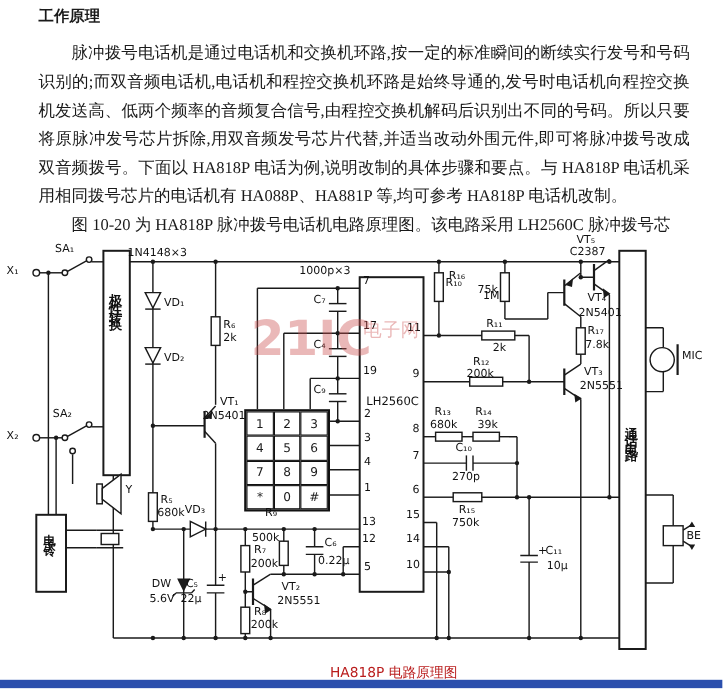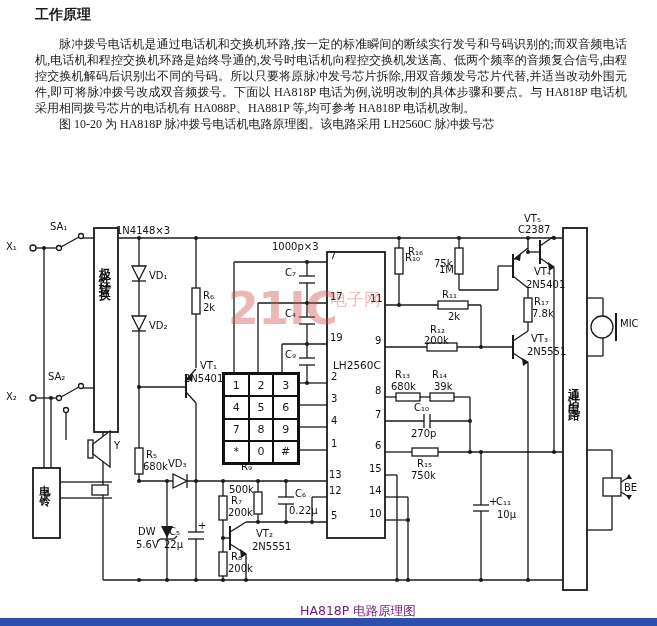--- a/index.html
+++ b/index.html
@@ -1,42 +1,42 @@
 <!DOCTYPE html>
 <html><head>
 <meta charset="utf-8">
 <style>
   html,body{margin:0;padding:0;background:#ffffff;}
   #page{position:relative;width:657px;height:626px;background:#fff;overflow:hidden;
         font-family:"Liberation Serif","DejaVu Serif",serif;color:#1a1a1a;}
   
   #hdr{position:absolute;left:35px;top:6px;width:592px;}
   #hdr h1{font-size:14px;margin:0 0 12px 0;font-weight:bold;font-family:"DejaVu Sans",sans-serif;}
-  #hdr p{font-size:12px;line-height:16px;margin:0;text-align:justify;text-indent:2em;}
+  #hdr p{font-size:15px;line-height:26px;margin:0;text-align:justify;text-indent:2em;}
   
   .sl{position:absolute;font-family:"DejaVu Sans",sans-serif;font-size:10px;line-height:11px;
       white-space:nowrap;color:#111;}
   .pin{font-size:10px;}
   .vtxt{position:absolute;writing-mode:vertical-rl;text-orientation:upright;
         font-family:"DejaVu Sans",sans-serif;font-size:12px;letter-spacing:7px;color:#111;font-weight:bold;}
   
   #keypad{position:absolute;left:222px;top:372px;width:74px;height:89px;border:2px solid #111;
           display:grid;grid-template-columns:repeat(3,1fr);grid-template-rows:repeat(4,1fr);background:#fff;}
   #keypad span{border:1px solid #111;display:flex;align-items:center;justify-content:center;
           font-family:"DejaVu Sans",sans-serif;font-size:11px;}
   
   svg{position:absolute;left:0;top:0;}
   .w{stroke:#1a1a1a;stroke-width:1.3;fill:none;}
   .w2{stroke:#1a1a1a;stroke-width:2;fill:none;}
   .cm{fill:#fff;stroke:#1a1a1a;stroke-width:1.3;}
   .cb{fill:#fff;stroke:#1a1a1a;stroke-width:1.8;}
   .d{fill:#1a1a1a;stroke:none;}
   .blk{fill:#1a1a1a;stroke:none;}
   #caption{position:absolute;left:300px;top:603px;font-size:12.5px;
-           font-family:"DejaVu Sans",sans-serif;color:#701a75;}
+           font-family:"DejaVu Sans",sans-serif;color:#b91c1c;}
   #wm{position:absolute;left:225px;top:278px;width:200px;height:75px;opacity:0.40;color:#cc4f4f;pointer-events:none;}
   #wm .w1{position:absolute;left:3px;top:5px;font-size:44px;font-weight:bold;font-family:"DejaVu Sans",sans-serif;}
   #wm .w2t{position:absolute;left:105px;top:10px;font-size:17px;font-weight:normal;font-family:"DejaVu Sans",sans-serif;}
   #wm .w3t{position:absolute;left:78px;top:37px;font-size:27px;font-style:italic;font-weight:bold;
            font-family:"DejaVu Serif",serif;}
   #bluebar{position:absolute;left:0;top:618px;width:657px;height:8px;background:#2b4fad;}
 </style>
 </head>
 <body>
 

